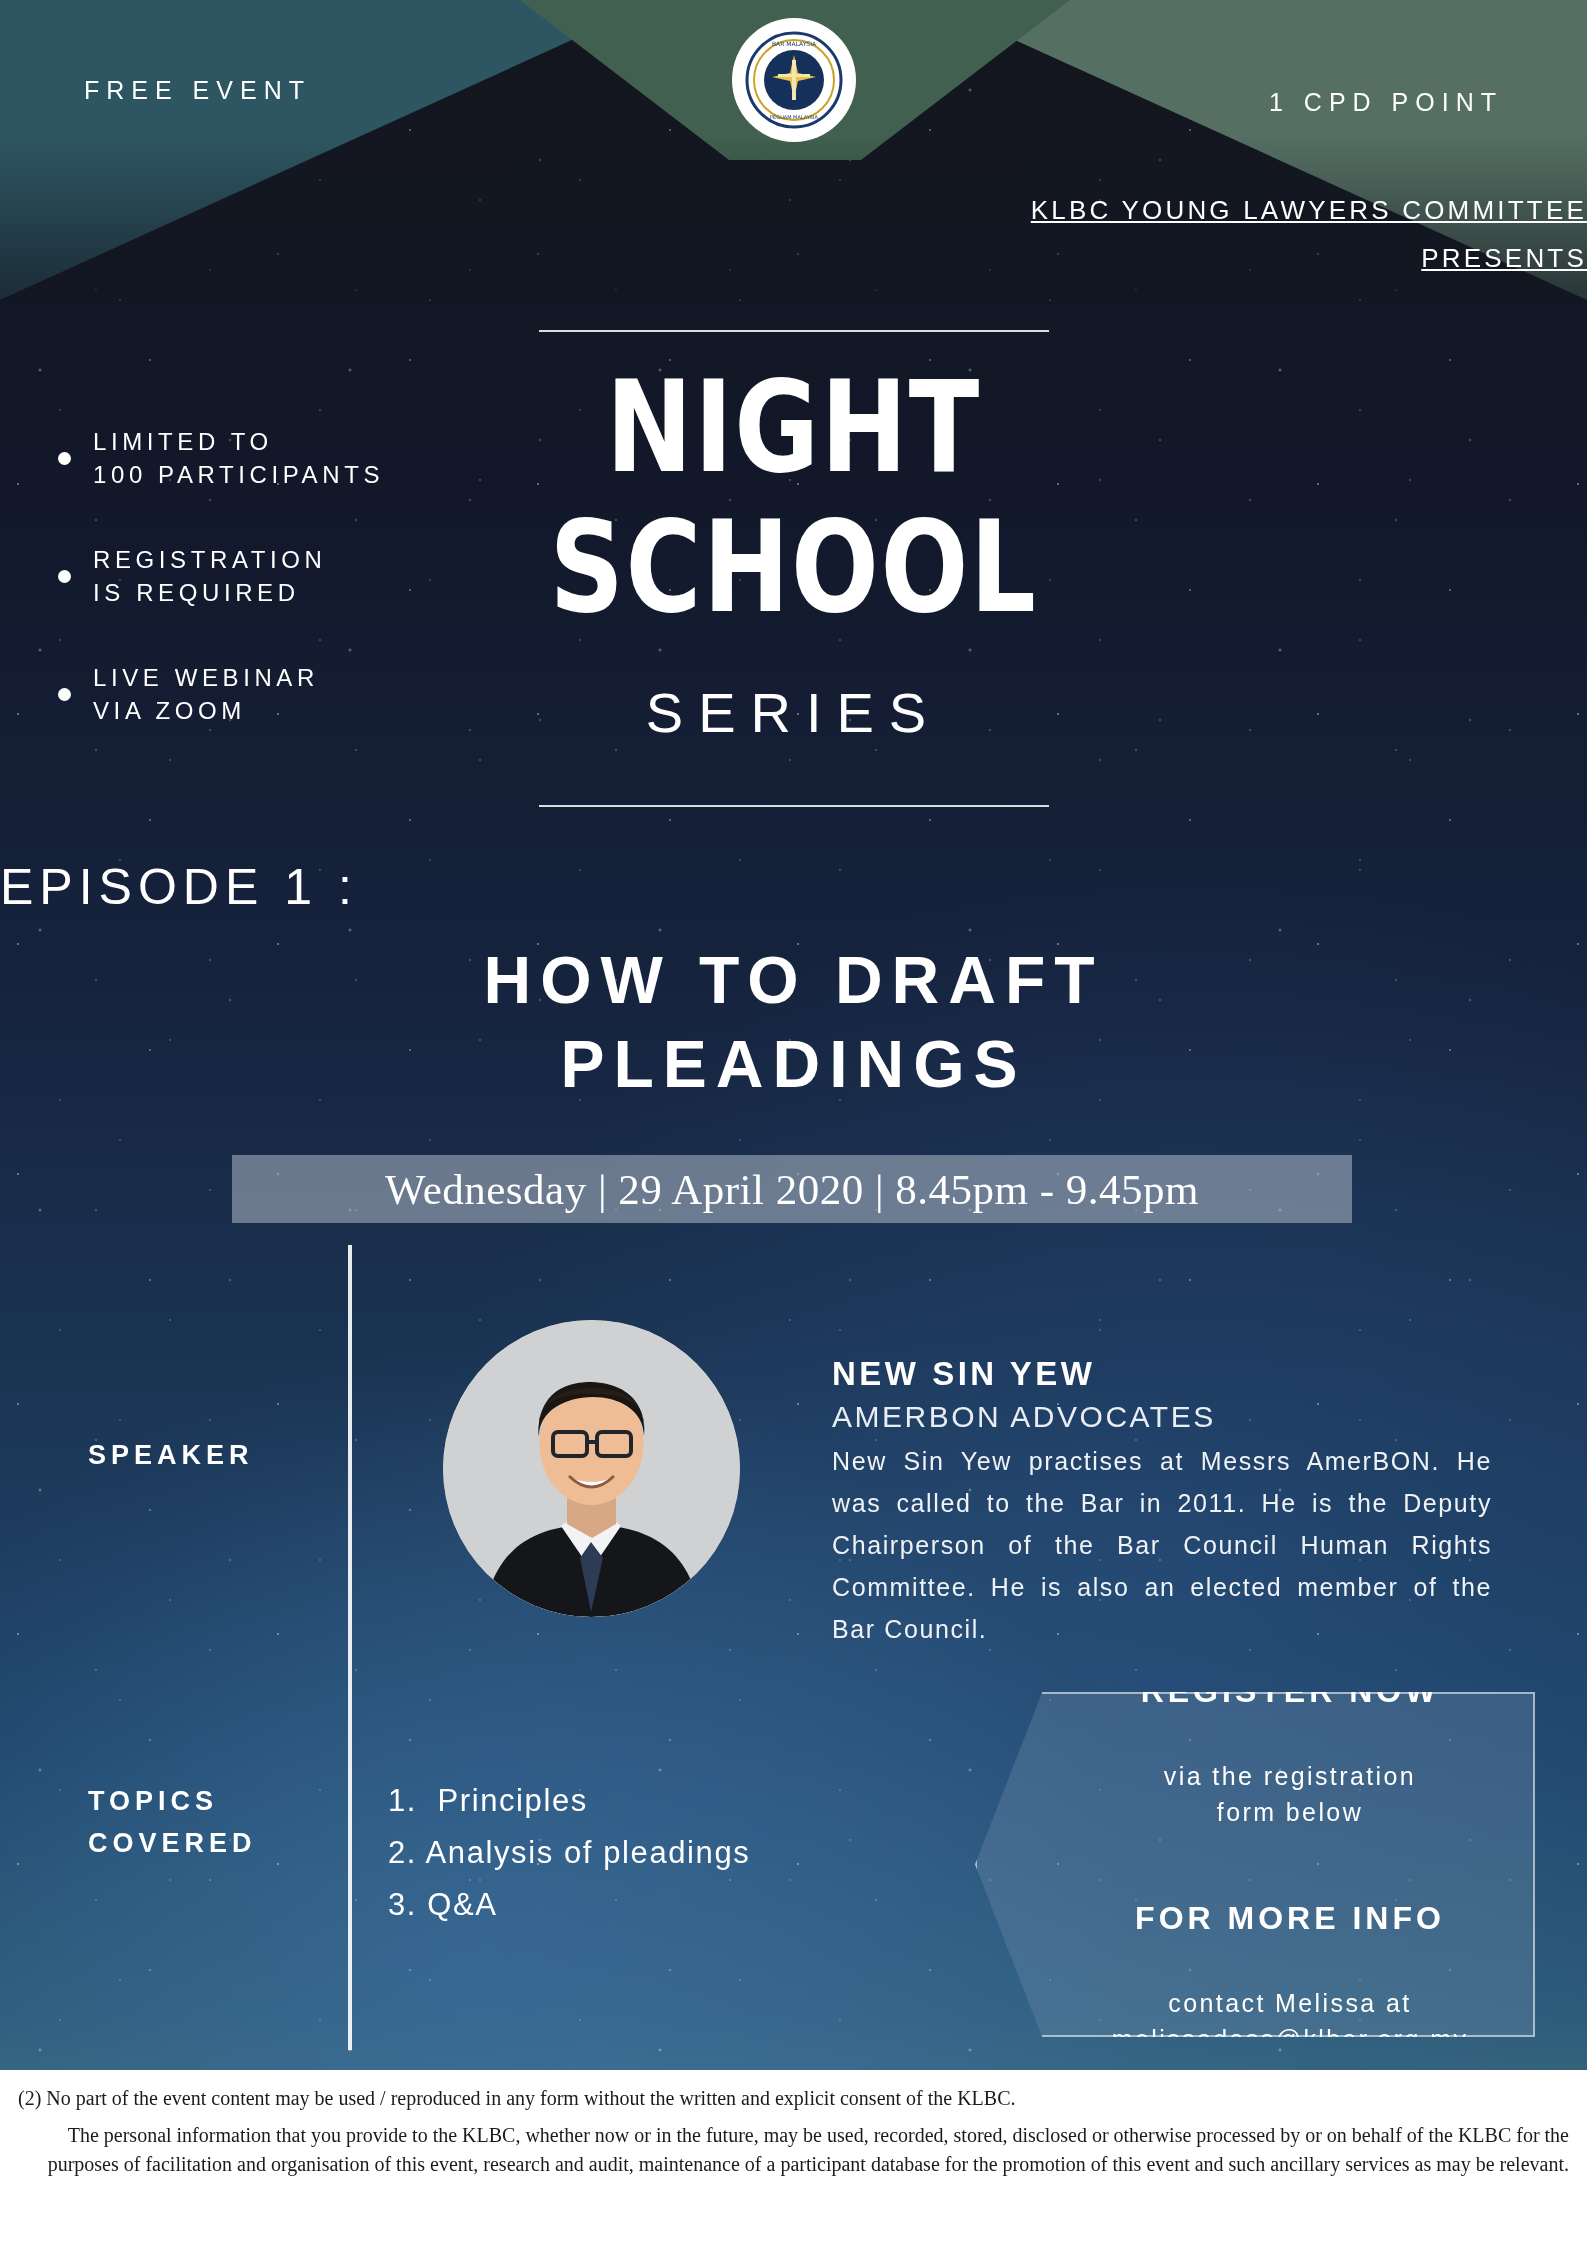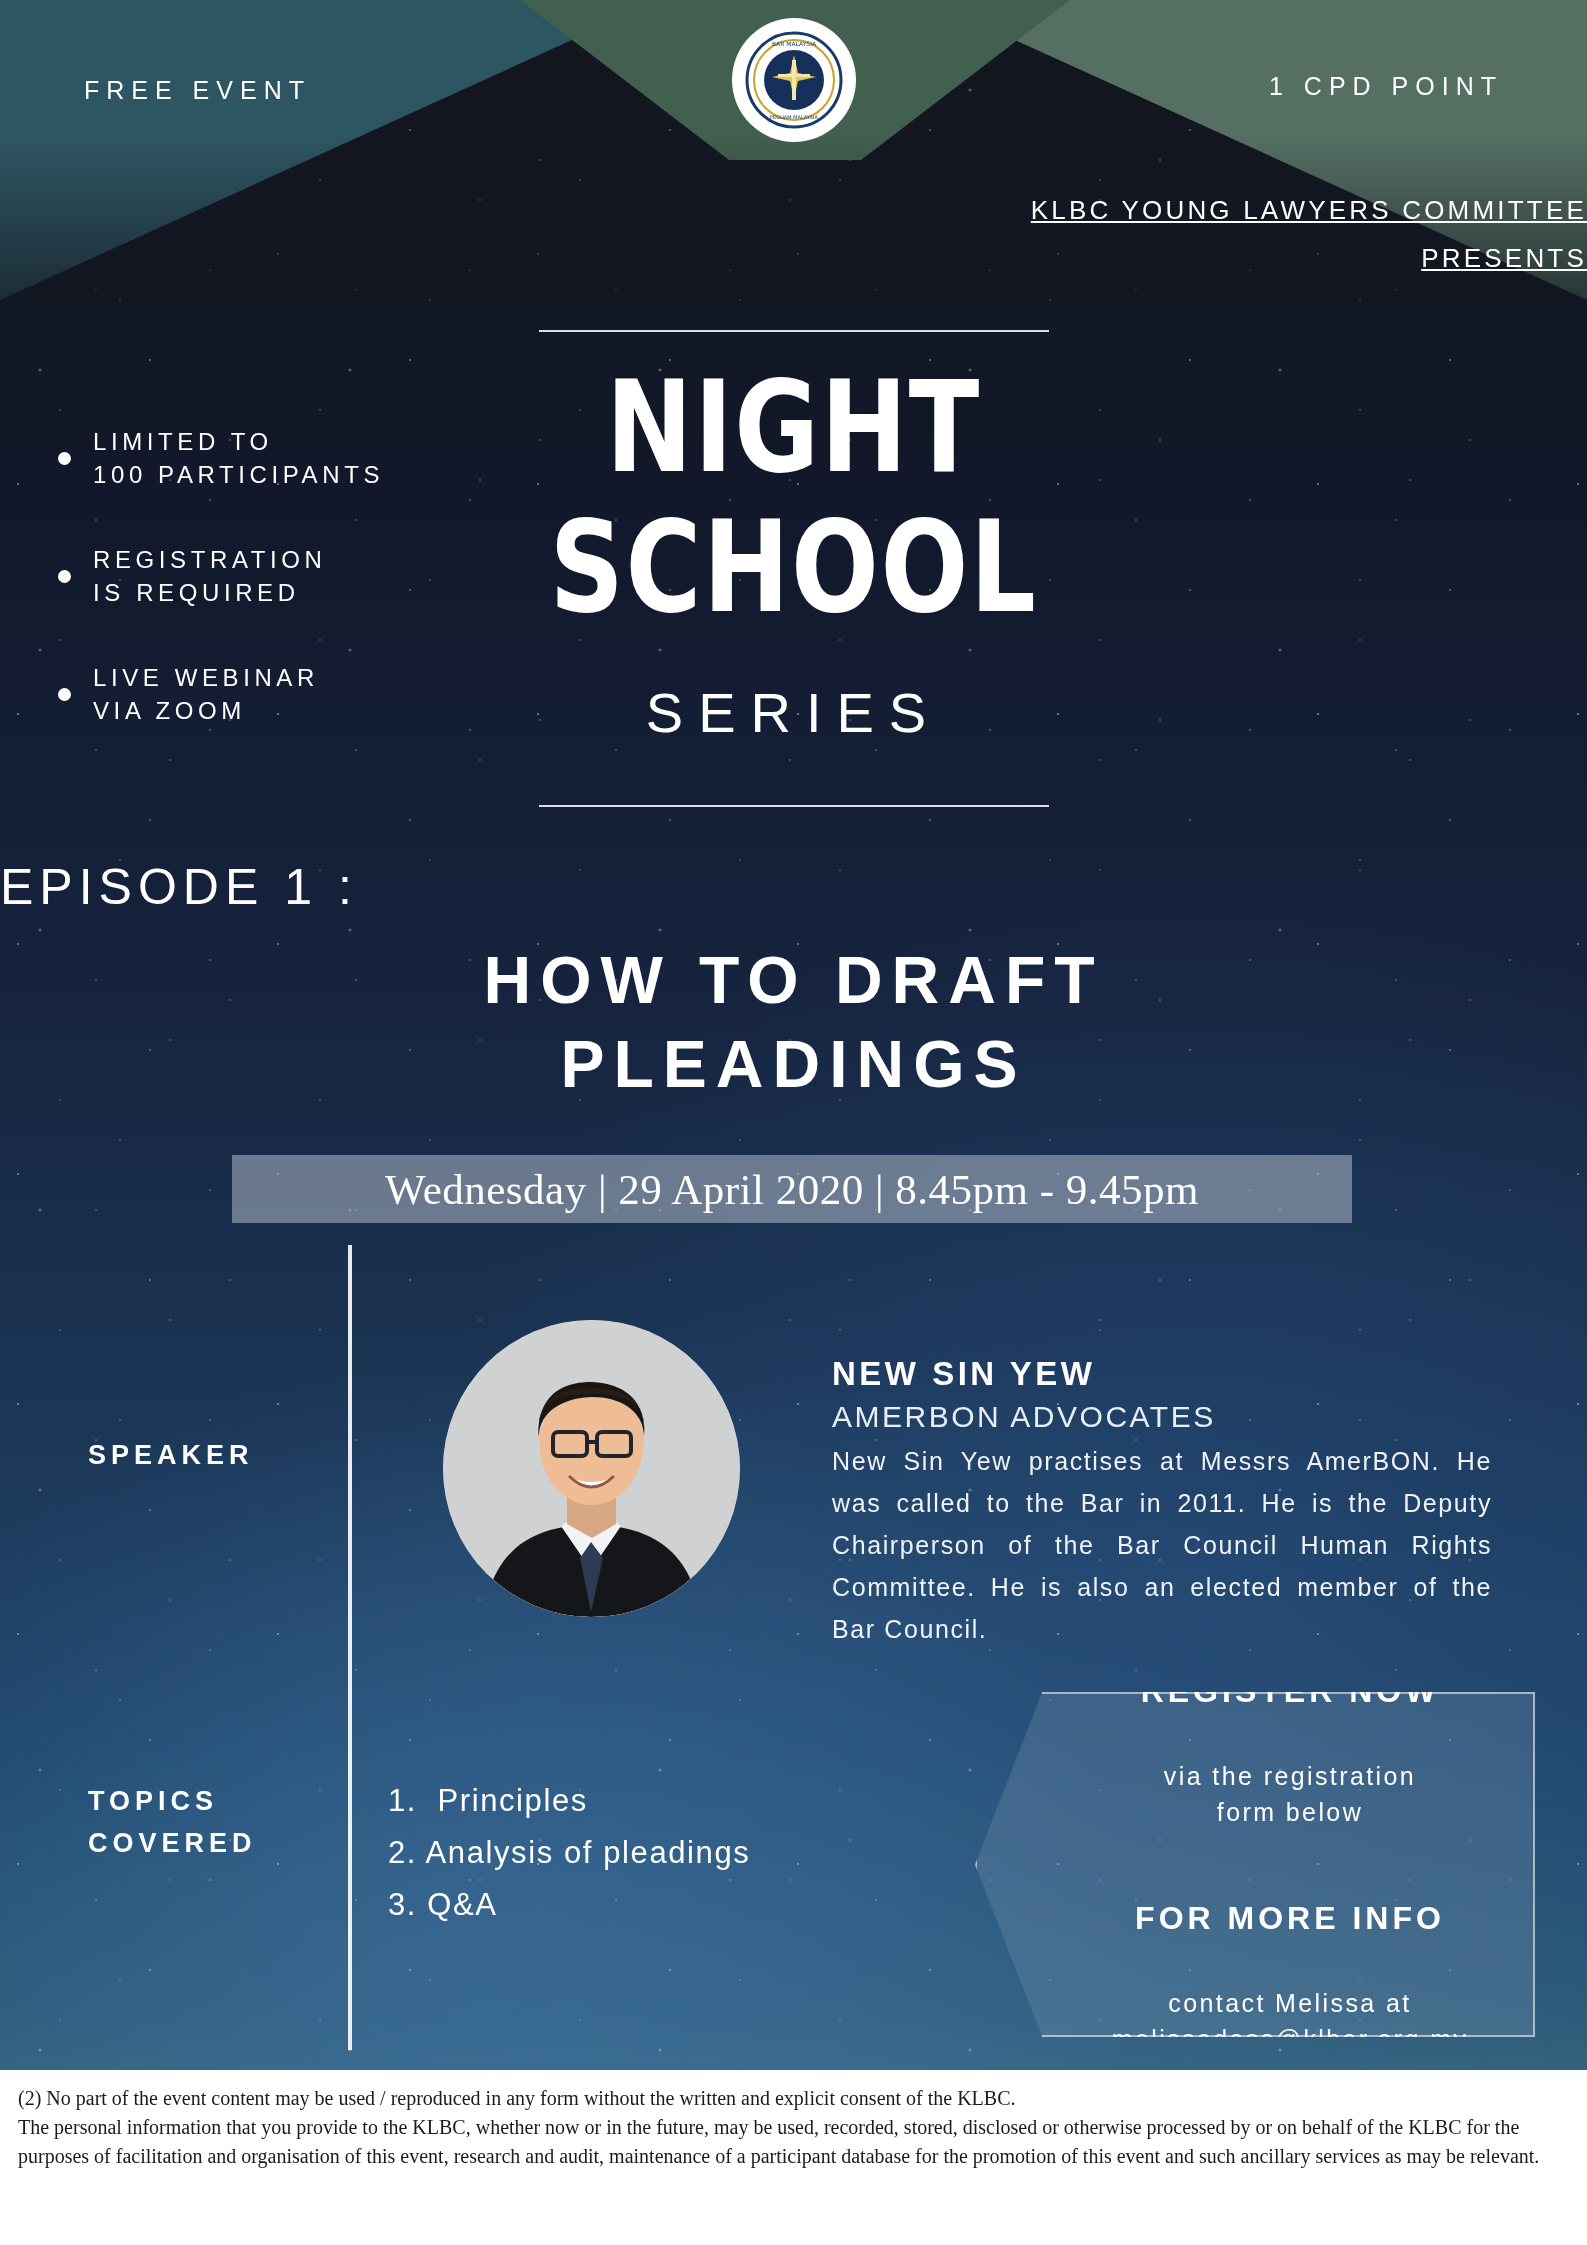--- a/index.html
+++ b/index.html
@@ -97,21 +97,21 @@
   .free-event {
     position: absolute;
     top: 76px;
     left: 84px;
     font-size: 25px;
     letter-spacing: 7px;
     font-weight: 400;
   }
   .cpd-point {
     position: absolute;
-    top: 72px;
+    top: 88px;
     right: 84px;
     font-size: 25px;
     letter-spacing: 7px;
     font-weight: 400;
   }
 
   
   .logo {
     position: absolute;
     top: 18px;
@@ -371,23 +371,24 @@
     color: #1b1b1b;
     padding: 14px 18px 0 18px;
     box-sizing: border-box;
     font-family: "Liberation Serif", serif;
   }
   .footer .fline {
     font-size: 20px;
     line-height: 29px;
   }
   .footer .fpara {
-    margin-top: 0;
+    margin-top: 8px;
     font-size: 20px;
     line-height: 29px;
+    text-align: right;
   }
 </style>
 </head>
 <body>
 
 <div class="poster">
 
   <div class="bg"></div>
   <div class="stars"></div>
 

